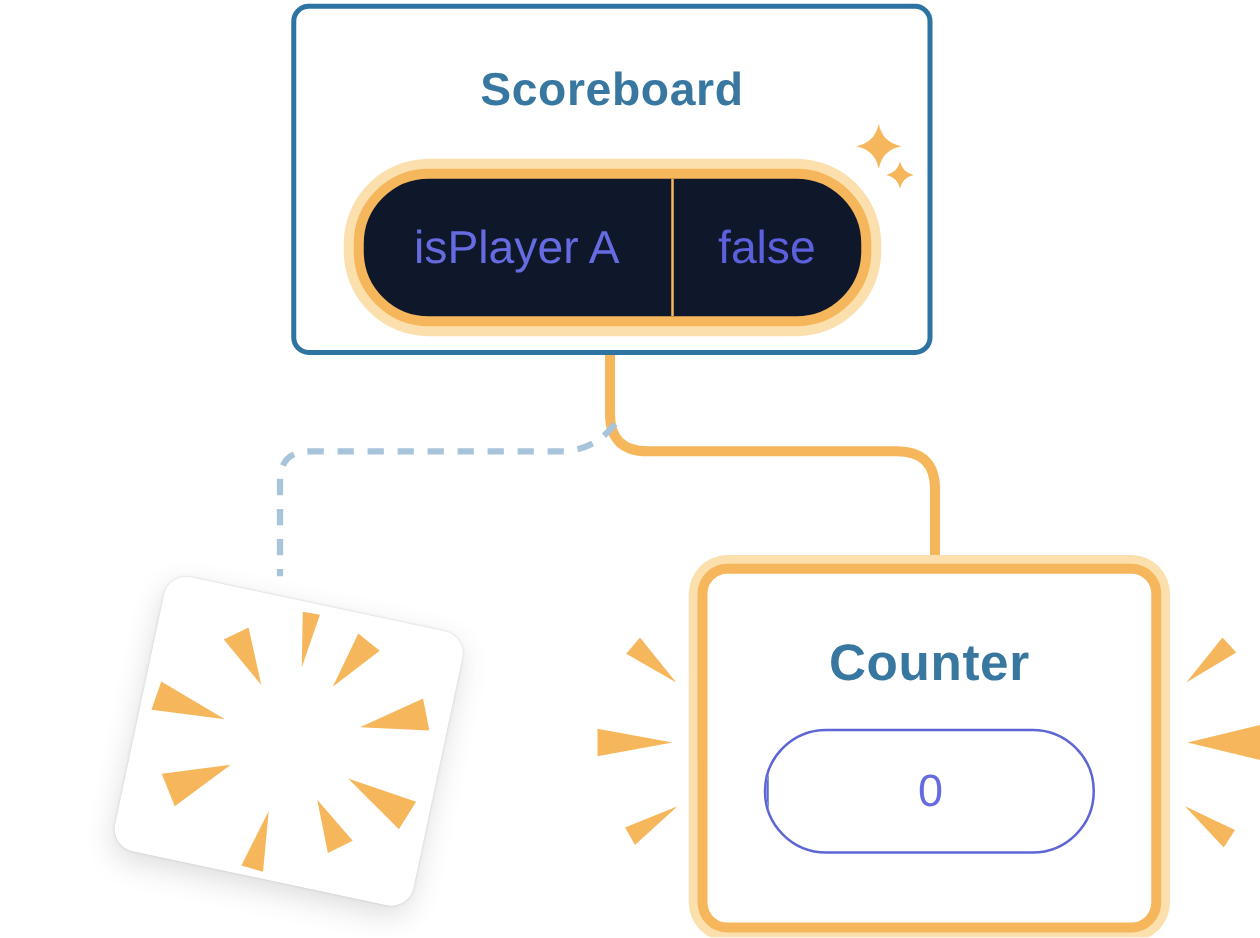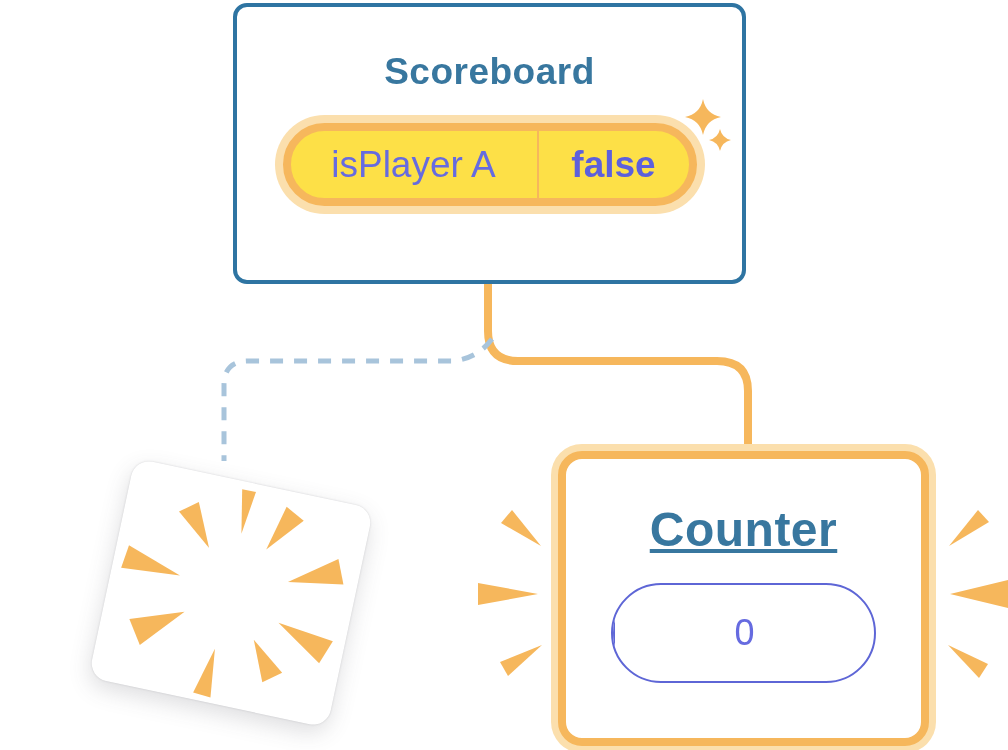--- a/index.html
+++ b/index.html
@@ -26,47 +26,47 @@
   svg.layer{
     position:absolute;left:0;top:0;width:1008px;height:750px;pointer-events:none;
   }
   .bg-layer{z-index:0;}
   .fg-layer{z-index:3;}
 
   
   .scoreboard-card{
     position:absolute;left:233px;top:3px;width:513px;height:281px;
     background:#fff;border:4px solid var(--blue-border);border-radius:14px;
-    z-index:1;display:flex;flex-direction:column;align-items:center;
+    z-index:1;display:flex;flex-direction:column;align-items:center;gap:12px;
   }
   .card-title{
     color:var(--title-blue);font-weight:600;font-size:37px;line-height:42px;
     letter-spacing:0.5px;
   }
   .scoreboard-card .card-title{margin-top:44px;}
 
   .state-pill-orange{
-    margin-top:30px;width:414px;height:83px;
+    margin-top:30px;width:414px;height:126px;
     border:8px solid var(--orange);border-radius:60px;
     box-shadow:0 0 0 8px var(--orange-glow);
-    background:#fde047;display:flex;align-items:stretch;overflow:hidden;
+    background:#0f172a;display:flex;align-items:stretch;overflow:hidden;
   }
   .state-pill-orange .cell{display:flex;align-items:center;justify-content:center;}
   .state-pill-orange .cell.name{width:246px;color:var(--purple);font-size:37px;}
-  .state-pill-orange .cell.value{flex:1;color:var(--purple-bold);font-size:37px;font-weight:700;}
+  .state-pill-orange .cell.value{flex:1;color:var(--purple-bold);font-size:37px;font-weight:400;}
   .state-pill-orange .divider{width:2px;background:var(--orange);}
 
   
   .counter-card{
     position:absolute;left:558px;top:451px;width:371px;height:295px;
     background:#fff;border:8px solid var(--orange);border-radius:24px;
     box-shadow:0 0 0 7px var(--orange-glow);
     z-index:1;display:flex;flex-direction:column;align-items:center;
   }
-  .counter-card .card-title{margin-top:50px;font-size:48px;text-decoration:underline;}
+  .counter-card .card-title{margin-top:50px;font-size:41px;}
   .state-pill-purple{
     margin-top:32px;width:265px;height:100px;
     border:2px solid var(--pill-purple);border-radius:50px;
     background:#fff;display:flex;align-items:stretch;overflow:hidden;
   }
   .state-pill-purple .cell{display:flex;align-items:center;justify-content:center;}
   .state-pill-purple .cell.name{width:173px;color:var(--purple);font-size:35px;}
   .state-pill-purple .cell.value{flex:1;color:var(--purple);font-size:36px;}
   .state-pill-purple .divider{width:2px;background:var(--pill-purple);}
 

